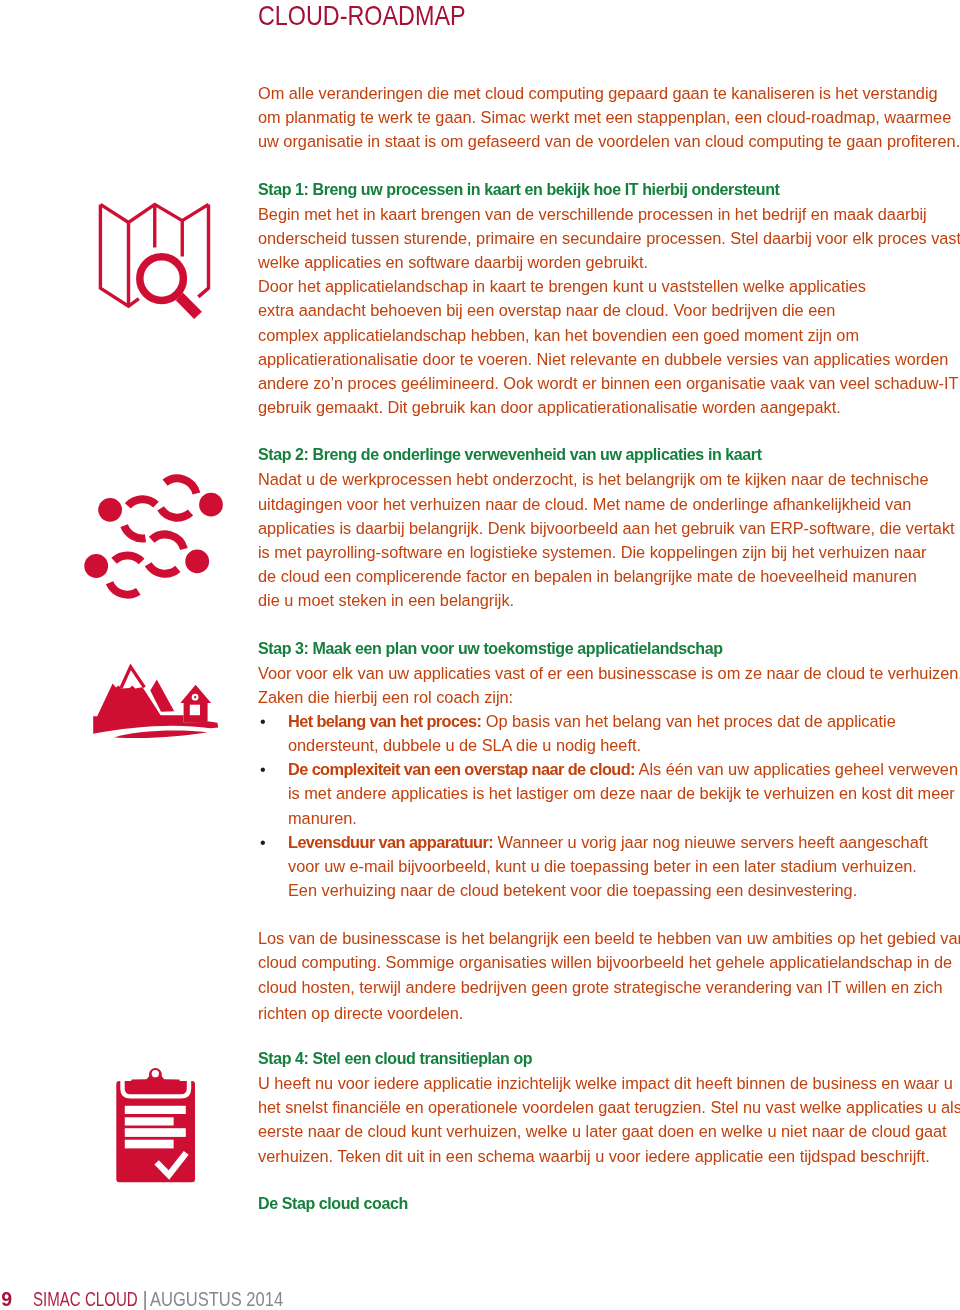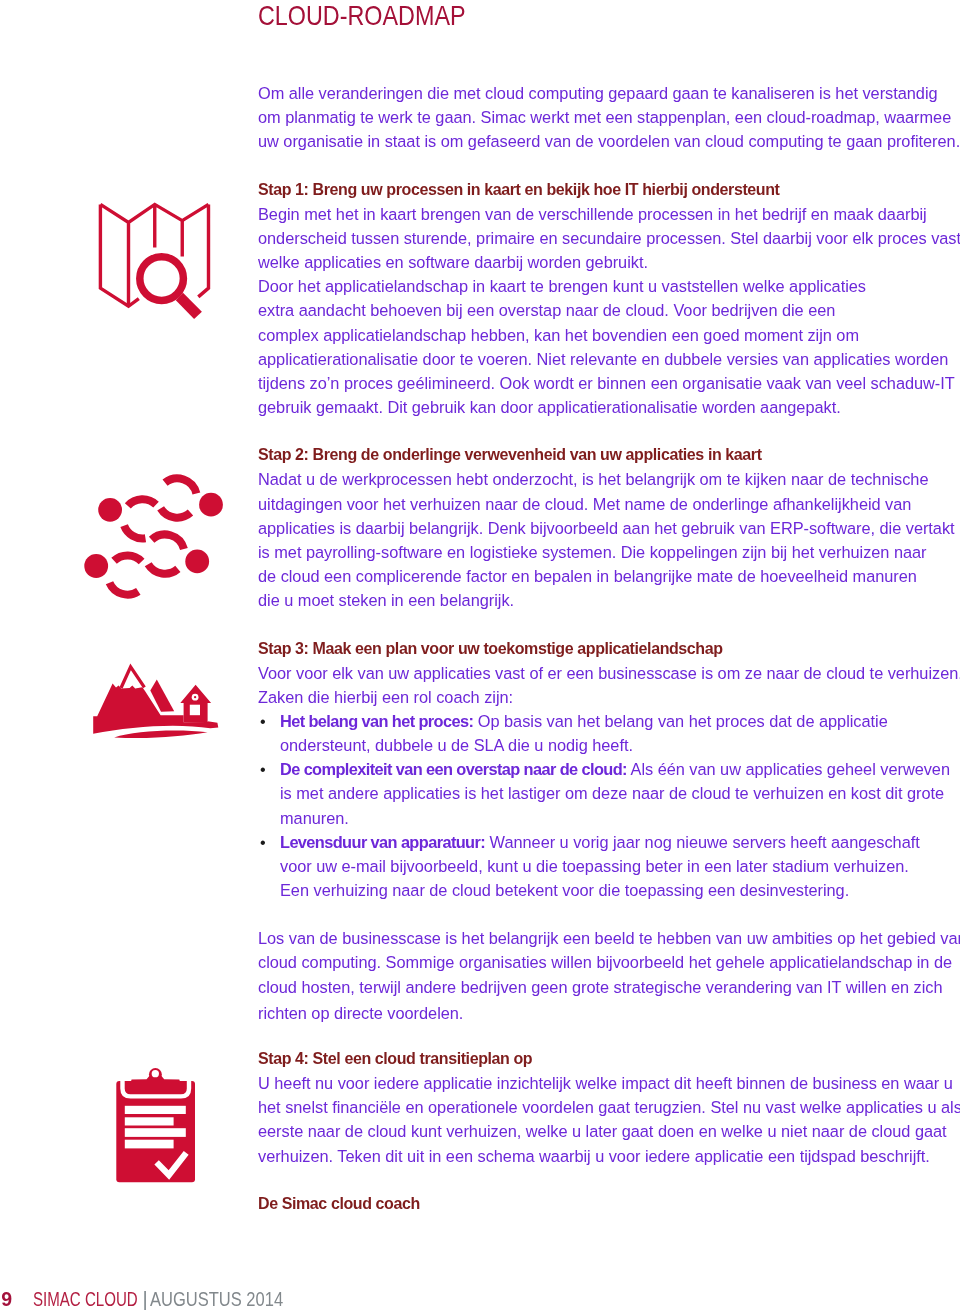--- a/index.html
+++ b/index.html
@@ -4,23 +4,23 @@
 <title>CLOUD-ROADMAP</title>
 <style>
   html,body{margin:0;padding:0;background:#fff;}
   body{width:960px;height:1310px;font-family:"Liberation Sans",sans-serif;}
   .page{position:relative;width:960px;height:1310px;overflow:hidden;background:#fff;}
 
   .title{position:absolute;left:258px;top:0px;color:#A41038;font-size:27.5px;font-weight:400;
          line-height:32px;white-space:nowrap;transform:scaleX(0.849);transform-origin:0 0;}
 
   .col{position:absolute;left:258px;width:700px;}
-  .ln{position:absolute;left:0;white-space:nowrap;font-size:16.35px;color:#6d28d9;letter-spacing:-0.03px;line-height:20px;}
-  .ln.h{color:#7f1d1d;font-weight:bold;font-size:16px;letter-spacing:-0.40px;}
-  .ln.ind{left:22px;text-align:right;}
+  .ln{position:absolute;left:0;white-space:nowrap;font-size:16.35px;color:#c2410c;letter-spacing:-0.03px;line-height:20px;}
+  .ln.h{color:#15803d;font-weight:bold;font-size:16px;letter-spacing:-0.40px;}
+  .ln.ind{left:30px;text-align:right;}
   .bul{position:absolute;left:2px;font-size:16.2px;color:#1b1b1b;line-height:20px;}
   b{font-weight:bold;letter-spacing:-0.60px;}
 
   .icon{position:absolute;}
 
   .foot{position:absolute;left:0;top:1288px;width:960px;height:26px;}
   .fnum{position:absolute;left:1.2px;top:0;font-size:19.5px;font-weight:bold;color:#A4123C;}
   .fsim{position:absolute;left:33.1px;top:0;font-size:19.5px;color:#B31F42;white-space:nowrap;
         transform:scaleX(0.773);transform-origin:0 0;}
   .fsep{position:absolute;left:142.2px;top:-1px;font-size:22px;color:#8a9296;}
@@ -80,53 +80,53 @@
 <div class="ln" style="top:107.15px">om planmatig te werk te gaan. Simac werkt met een stappenplan, een cloud-roadmap, waarmee</div>
 <div class="ln" style="top:131.3px">uw organisatie in staat is om gefaseerd van de voordelen van cloud computing te gaan profiteren.</div>
 <div class="ln h" style="top:179.8px">Stap 1: Breng uw processen in kaart en bekijk hoe IT hierbij ondersteunt</div>
 <div class="ln" style="top:203.75px">Begin met het in kaart brengen van de verschillende processen in het bedrijf en maak daarbij</div>
 <div class="ln" style="top:227.9px">onderscheid tussen sturende, primaire en secundaire processen. Stel daarbij voor elk proces vast</div>
 <div class="ln" style="top:252.05px">welke applicaties en software daarbij worden gebruikt.</div>
 <div class="ln" style="top:276.2px">Door het applicatielandschap in kaart te brengen kunt u vaststellen welke applicaties</div>
 <div class="ln" style="top:300.35px">extra aandacht behoeven bij een overstap naar de cloud. Voor bedrijven die een</div>
 <div class="ln" style="top:324.5px">complex applicatielandschap hebben, kan het bovendien een goed moment zijn om</div>
 <div class="ln" style="top:348.65px">applicatierationalisatie door te voeren. Niet relevante en dubbele versies van applicaties worden</div>
-<div class="ln" style="top:372.8px">tijdens zo’n proces geélimineerd. Ook wordt er binnen een organisatie vaak van veel schaduw-IT</div>
+<div class="ln" style="top:372.8px">andere zo’n proces geélimineerd. Ook wordt er binnen een organisatie vaak van veel schaduw-IT</div>
 <div class="ln" style="top:396.95px">gebruik gemaakt. Dit gebruik kan door applicatierationalisatie worden aangepakt.</div>
 <div class="ln h" style="top:445.45px">Stap 2: Breng de onderlinge verwevenheid van uw applicaties in kaart</div>
 <div class="ln" style="top:469.4px">Nadat u de werkprocessen hebt onderzocht, is het belangrijk om te kijken naar de technische</div>
 <div class="ln" style="top:493.55px">uitdagingen voor het verhuizen naar de cloud. Met name de onderlinge afhankelijkheid van</div>
 <div class="ln" style="top:517.7px">applicaties is daarbij belangrijk. Denk bijvoorbeeld aan het gebruik van ERP-software, die vertakt</div>
 <div class="ln" style="top:541.85px">is met payrolling-software en logistieke systemen. Die koppelingen zijn bij het verhuizen naar</div>
 <div class="ln" style="top:566px">de cloud een complicerende factor en bepalen in belangrijke mate de hoeveelheid manuren</div>
 <div class="ln" style="top:590.15px">die u moet steken in een belangrijk.</div>
 <div class="ln h" style="top:638.65px">Stap 3: Maak een plan voor uw toekomstige applicatielandschap</div>
 <div class="ln" style="top:662.6px">Voor voor elk van uw applicaties vast of er een businesscase is om ze naar de cloud te verhuizen.</div>
 <div class="ln" style="top:686.75px">Zaken die hierbij een rol coach zijn:</div>
 <div class="ln ind" style="top:710.9px"><b>Het belang van het proces:</b><span> Op basis van het belang van het proces dat de applicatie</span></div>
 <div class="bul" style="top:710.9px">•</div>
 <div class="ln ind" style="top:735.05px">ondersteunt, dubbele u de SLA die u nodig heeft.</div>
 <div class="ln ind" style="top:759.2px"><b>De complexiteit van een overstap naar de cloud:</b><span> Als één van uw applicaties geheel verweven</span></div>
 <div class="bul" style="top:759.2px">•</div>
-<div class="ln ind" style="top:783.35px">is met andere applicaties is het lastiger om deze naar de cloud te verhuizen en kost dit grote</div>
+<div class="ln ind" style="top:783.35px">is met andere applicaties is het lastiger om deze naar de bekijk te verhuizen en kost dit meer</div>
 <div class="ln ind" style="top:807.5px">manuren.</div>
 <div class="ln ind" style="top:831.65px"><b>Levensduur van apparatuur:</b><span> Wanneer u vorig jaar nog nieuwe servers heeft aangeschaft</span></div>
 <div class="bul" style="top:831.65px">•</div>
 <div class="ln ind" style="top:855.8px">voor uw e-mail bijvoorbeeld, kunt u die toepassing beter in een later stadium verhuizen.</div>
 <div class="ln ind" style="top:879.95px">Een verhuizing naar de cloud betekent voor die toepassing een desinvestering.</div>
 <div class="ln" style="top:928.25px">Los van de businesscase is het belangrijk een beeld te hebben van uw ambities op het gebied van</div>
 <div class="ln" style="top:952.4px">cloud computing. Sommige organisaties willen bijvoorbeeld het gehele applicatielandschap in de</div>
 <div class="ln" style="top:976.55px">cloud hosten, terwijl andere bedrijven geen grote strategische verandering van IT willen en zich</div>
 <div class="ln" style="top:1003px">richten op directe voordelen.</div>
 <div class="ln h" style="top:1049.2px">Stap 4: Stel een cloud transitieplan op</div>
 <div class="ln" style="top:1073.15px">U heeft nu voor iedere applicatie inzichtelijk welke impact dit heeft binnen de business en waar u</div>
 <div class="ln" style="top:1097.3px">het snelst financiële en operationele voordelen gaat terugzien. Stel nu vast welke applicaties u als</div>
 <div class="ln" style="top:1121.45px">eerste naar de cloud kunt verhuizen, welke u later gaat doen en welke u niet naar de cloud gaat</div>
 <div class="ln" style="top:1145.6px">verhuizen. Teken dit uit in een schema waarbij u voor iedere applicatie een tijdspad beschrijft.</div>
-<div class="ln h" style="top:1194.1px">De Simac cloud coach</div>
+<div class="ln h" style="top:1194.1px">De Stap cloud coach</div>
   </div>
   <div class="foot">
     <div class="fnum">9</div>
     <div class="fsim">SIMAC CLOUD</div>
     <div class="fsep">|</div>
     <div class="faug">AUGUSTUS 2014</div>
   </div>
 </div>
 
 </body></html>

